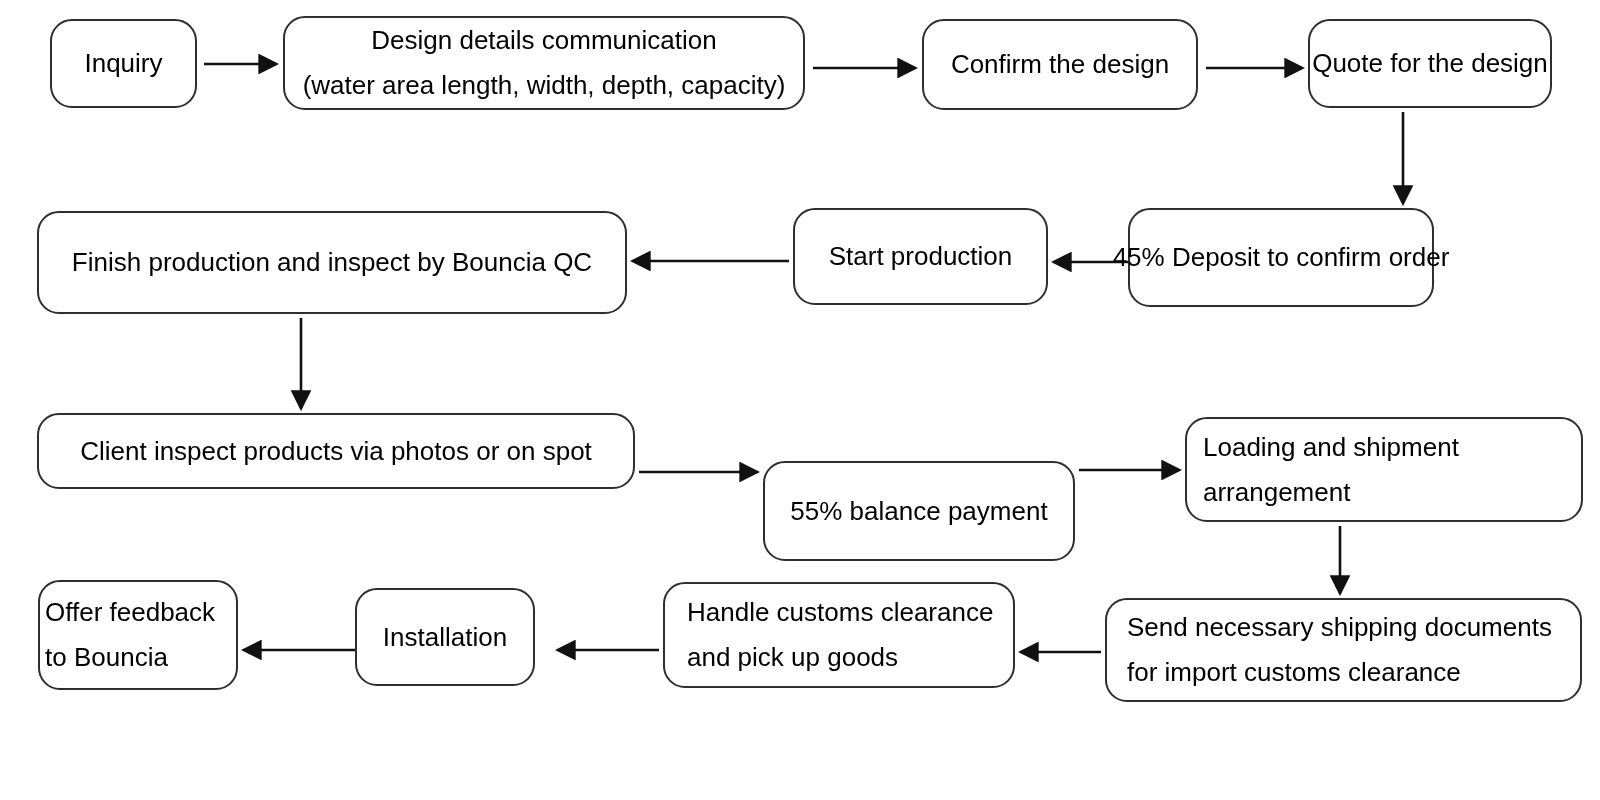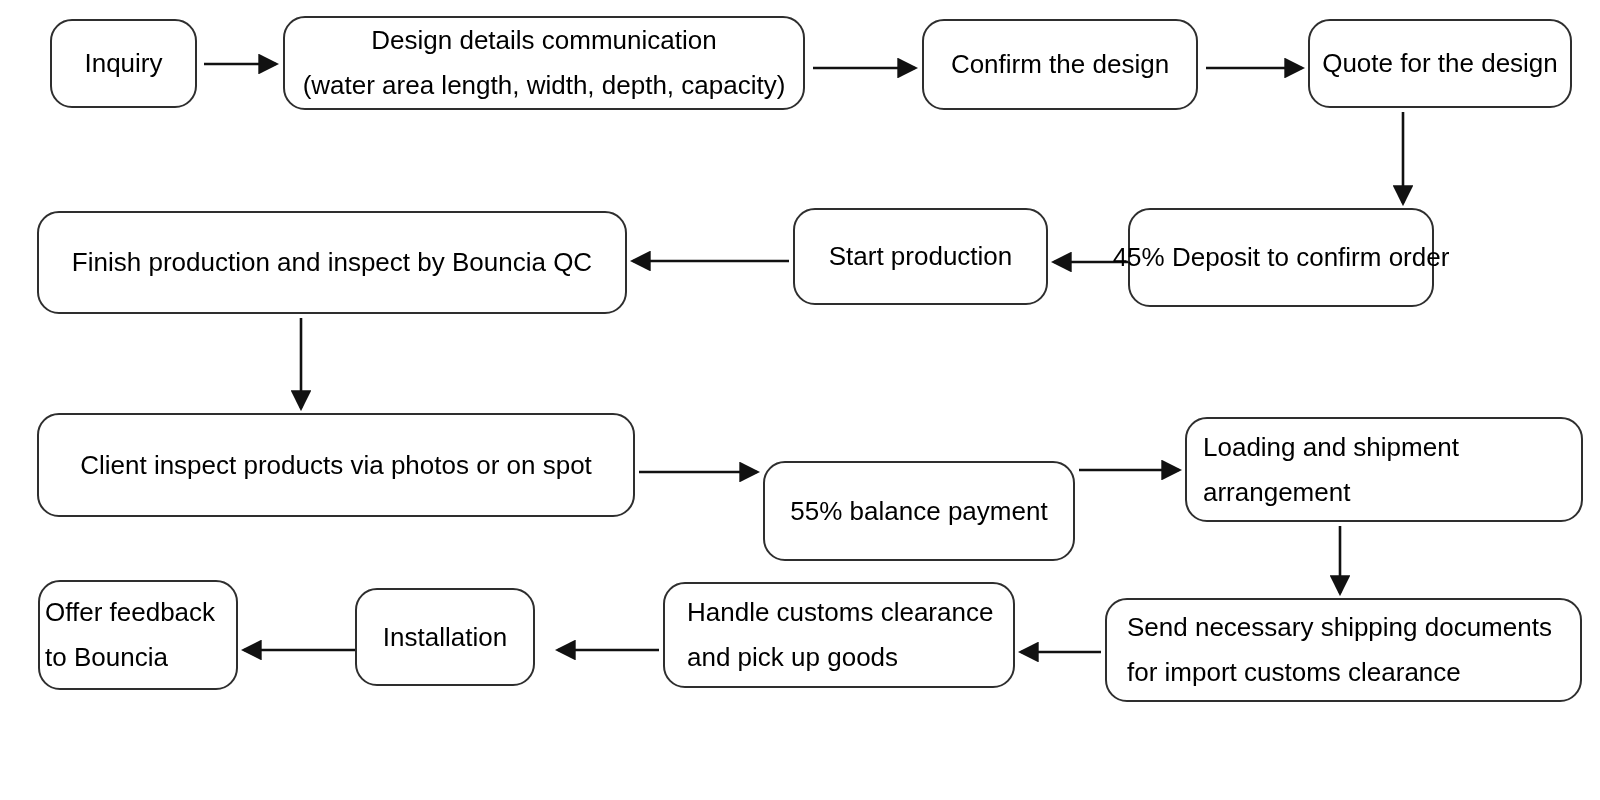--- a/index.html
+++ b/index.html
@@ -25,27 +25,27 @@
     font-size: 26px;
     line-height: 1.72;
   }
   .node span { white-space: nowrap; }
   .center { align-items: center; text-align: center; }
   .left   { align-items: flex-start; text-align: left; }
 
   #n-inquiry  { left: 50px;   top: 19px;  width: 147px; height: 89px; }
   #n-design   { left: 283px;  top: 16px;  width: 522px; height: 94px; }
   #n-confirm  { left: 922px;  top: 19px;  width: 276px; height: 91px; }
-  #n-quote    { left: 1308px; top: 19px;  width: 264px; height: 89px; }
+  #n-quote    { left: 1308px; top: 19px;  width: 244px; height: 89px; }
 
   #n-finish   { left: 37px;   top: 211px; width: 590px; height: 103px; }
   #n-start    { left: 793px;  top: 208px; width: 255px; height: 97px; }
   #n-deposit  { left: 1128px; top: 208px; width: 306px; height: 99px; }
 
-  #n-client   { left: 37px;   top: 413px; width: 598px; height: 104px; }
+  #n-client   { left: 37px;   top: 413px; width: 598px; height: 76px; }
   #n-balance  { left: 763px;  top: 418px; width: 312px; height: 100px; margin-top: 43px; }
   #n-loading  { left: 1185px; top: 417px; width: 398px; height: 105px; padding-left: 16px; }
 
   #n-offer    { left: 38px;   top: 580px; width: 200px; height: 110px; padding-left: 5px; }
   #n-install  { left: 355px;  top: 588px; width: 180px; height: 98px; }
   #n-handle   { left: 663px;  top: 582px; width: 352px; height: 106px; padding-left: 22px; }
   #n-send     { left: 1105px; top: 598px; width: 477px; height: 104px; padding-left: 20px; }
 </style>
 </head>
 <body>

